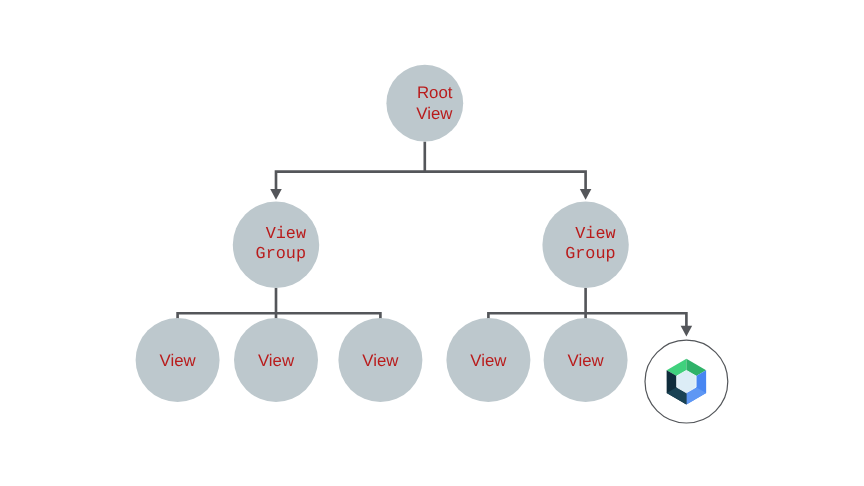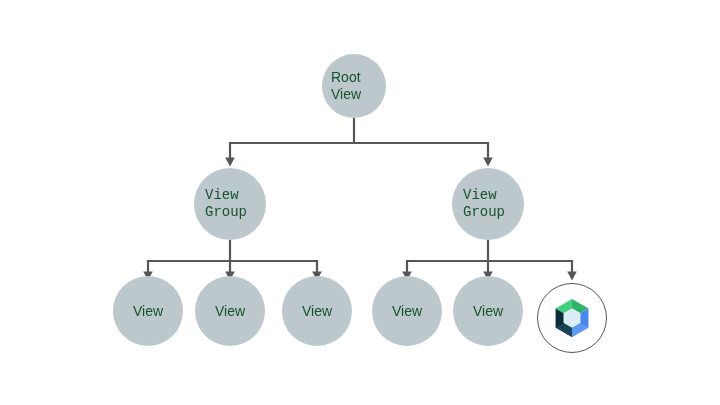--- a/index.html
+++ b/index.html
@@ -15,33 +15,33 @@
     width: 720px; height: 405px;
     pointer-events: none;
   }
   .node {
     position: absolute;
     border-radius: 50%;
     background: #bdc8cd;
     display: flex;
     align-items: center;
     justify-content: center;
-    text-align: left;
-    color: #14532d;
+    text-align: right;
+    color: #b91c1c;
     font-size: 14px;
     line-height: 17px;
   }
   .node .label { display: block; }
   .node-root   { left: 322px; top: 54px;  width: 64px; height: 64px; }
   .node-root .label { width: 46px; }
   .node-group  { width: 72px; height: 72px; font-family: Liberation Mono, monospace; }
   .node-group .label { width: 50px; }
   .node-group-left  { left: 194px; top: 168px; }
   .node-group-right { left: 452px; top: 168px; }
-  .node-view   { width: 70px; height: 70px; top: 276px; }
+  .node-view   { width: 70px; height: 70px; top: 265px; }
   .node-view-1 { left: 113px; }
   .node-view-2 { left: 195px; }
   .node-view-3 { left: 282px; }
   .node-view-4 { left: 372px; }
   .node-view-5 { left: 453px; }
   .node-compose {
     left: 537px; top: 283px;
     width: 70px; height: 70px;
     background: #ffffff;
     border: 1.5px solid #53565a;

